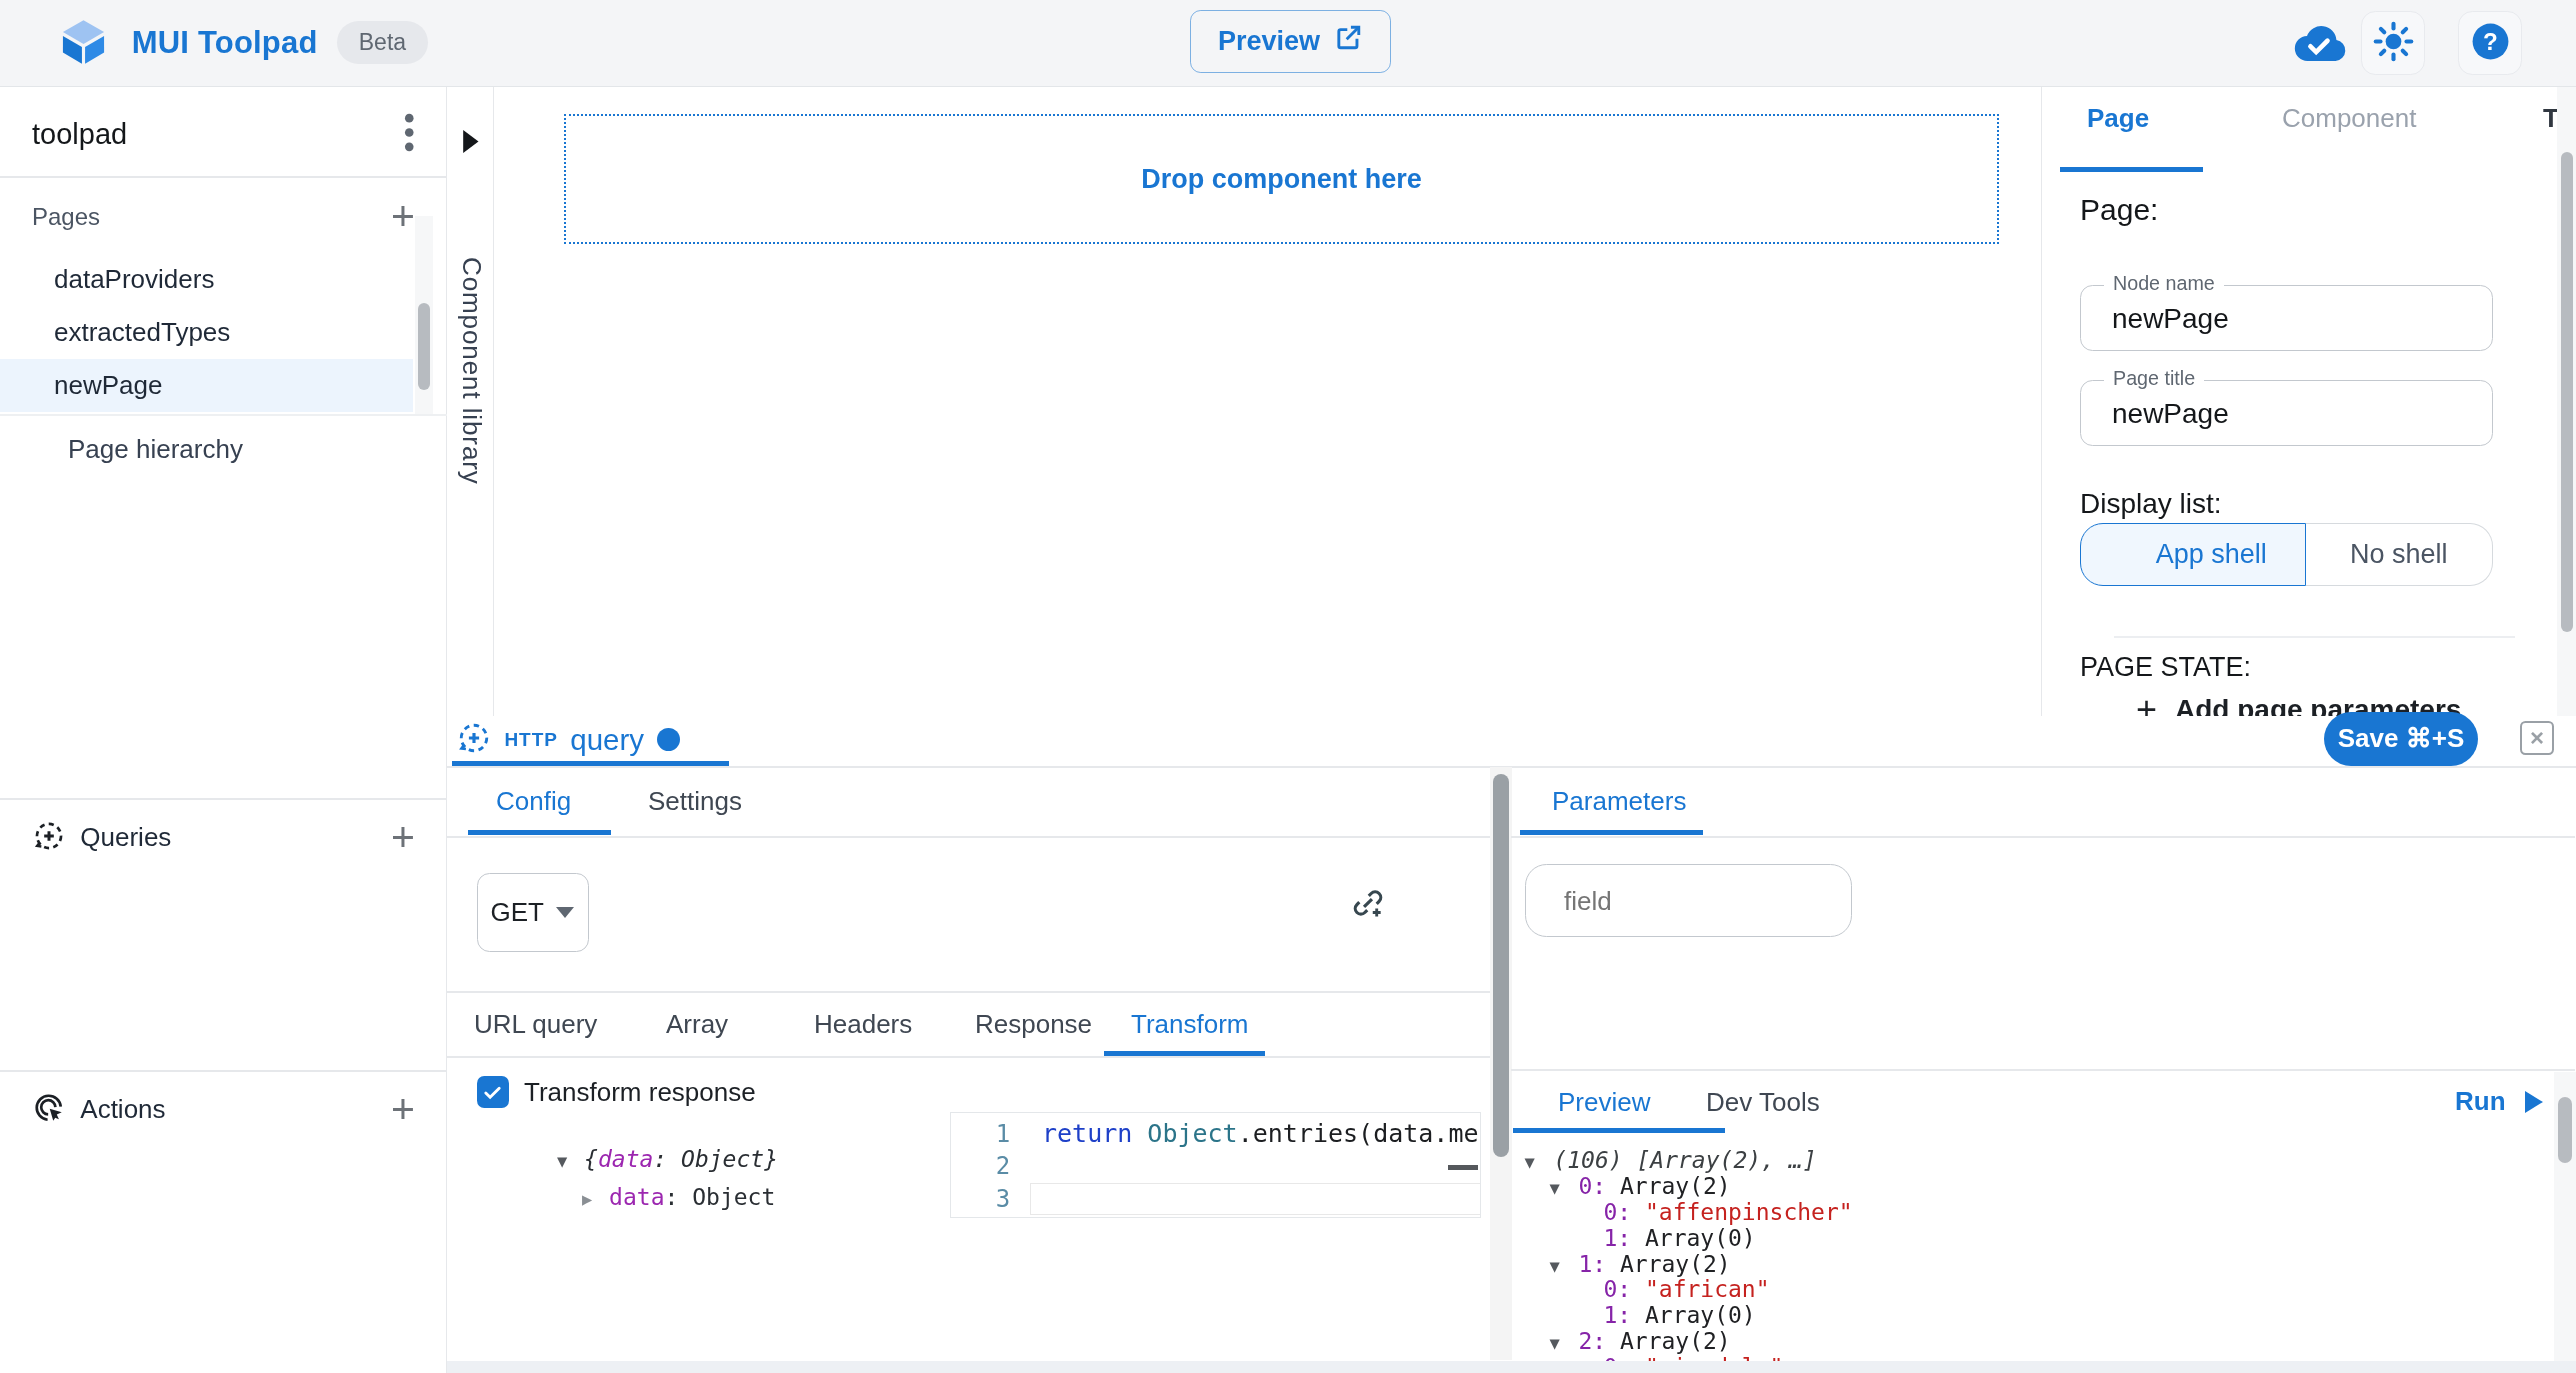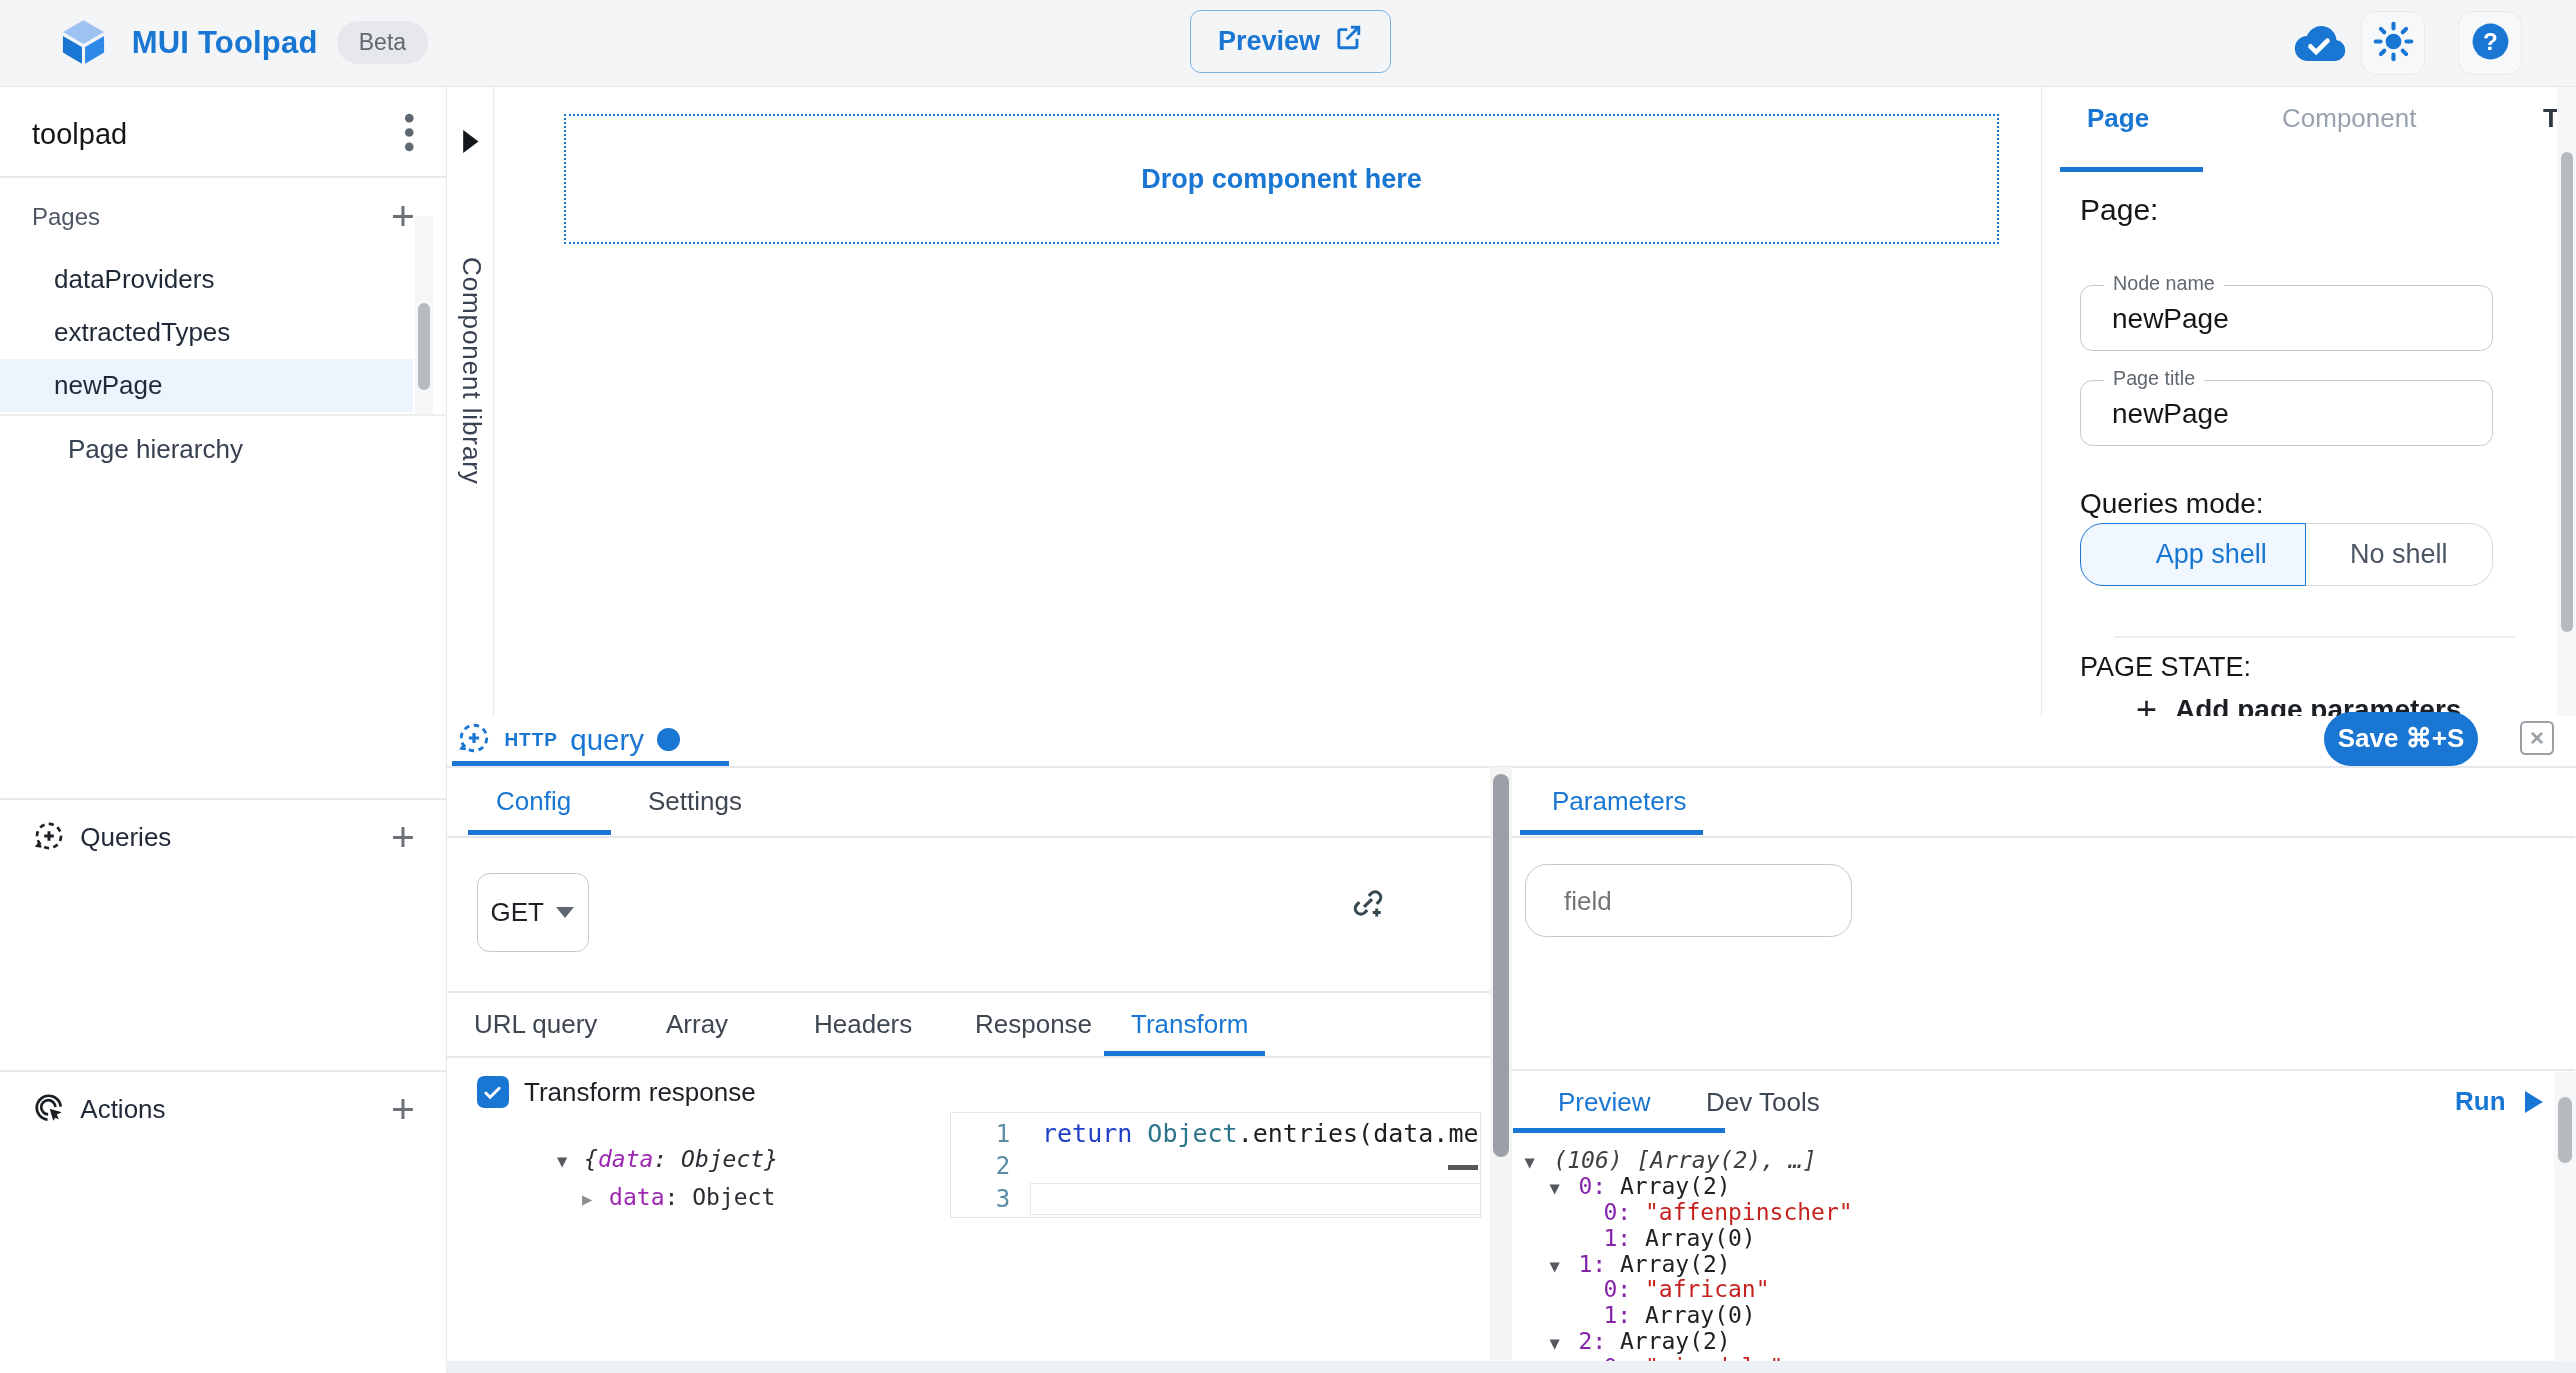--- a/index.html
+++ b/index.html
@@ -239,21 +239,21 @@
     <div class="ifield" style="top:198px;">
       <span class="flabel">Node name</span>
       <input value="newPage" style="">
     </div>
 
     <div class="ifield" style="top:293px;">
       <span class="flabel">Page title</span>
       <input value="newPage" style="">
     </div>
 
-    <div class="abs" style="left:38px;top:401px;font-size:28px;color:#14171a;">Queries mode:</div>
+    <div class="abs" style="left:38px;top:401px;font-size:28px;color:#14171a;">Display list:</div>
     <div class="toggle">
       <div class="tbtn on">App shell</div>
       <div class="tbtn off">No shell</div>
     </div>
 
     <div class="divider" style="left:72px;top:549px;width:401px;height:1.8px;background:#eceef1;"></div>
     <div class="abs" style="left:38px;top:565px;font-size:27px;color:#14171a;">PAGE STATE:</div>
 
     <div class="abs row" style="left:94px;top:605px;gap:18px;">
       <span class="plus-btn" style="color:#1c2025;font-size:36px;">+</span>

